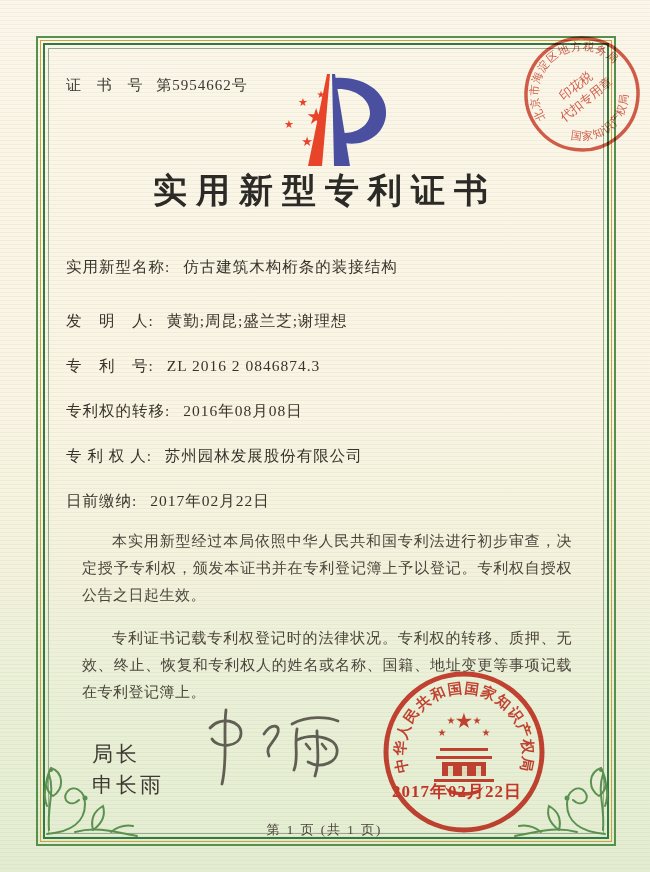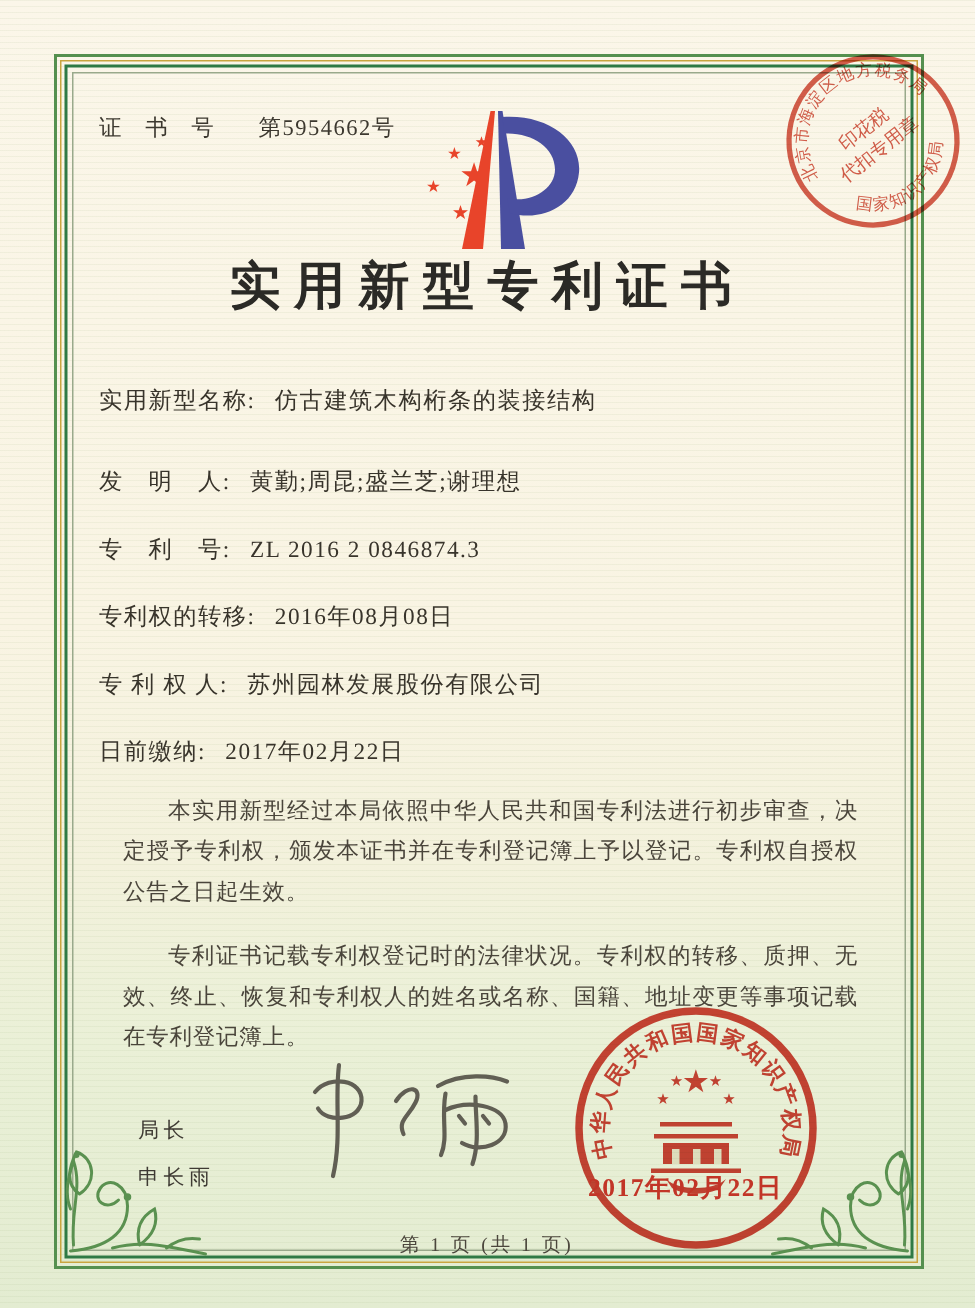--- a/index.html
+++ b/index.html
@@ -11,40 +11,40 @@
     font-family:"Liberation Serif","DejaVu Serif",serif;color:#35312a;
   }
   
   .frame-outer{position:absolute;left:36px;top:36px;right:34px;bottom:26px;border:2px solid #55904f;z-index:1;}
   .frame-gold{position:absolute;inset:2px;border:1px solid #c9a53f;}
   .frame-green{position:absolute;inset:2px;border:2px solid #2f7a45;}
   .frame-fine{position:absolute;inset:3px;border:1px solid #99a98b;}
 
   .cert-no{position:absolute;left:66px;top:76px;z-index:2;font-size:15px;color:#3c382f;}
   .cert-no .lbl{letter-spacing:6px;margin-top:44px;}
-  .cert-no .num{margin-left:20px;letter-spacing:1px;}
+  .cert-no .num{margin-left:4px;letter-spacing:1px;}
 
   .logo{position:absolute;left:266px;top:68px;width:138px;height:110px;z-index:2;}
 
   .title{position:absolute;left:0;right:0;top:168px;z-index:2;text-align:center;
     font-size:34px;font-weight:700;letter-spacing:9px;color:#2b2a26;}
 
   .fields{position:absolute;left:66px;right:60px;top:0;z-index:2;}
   .field{position:absolute;left:0;right:0;font-size:15.5px;color:#38342b;white-space:nowrap;}
   .field .flabel{letter-spacing:1px;text-align:center;}
   .field .fvalue{margin-left:9px;letter-spacing:1px;margin-top:32px;}
   .f0{top:257px}.f1{top:311px}.f2{top:356px}.f3{top:401px}.f4{top:446px}.f5{top:491px}
 
   .body-text{position:absolute;left:66px;right:62px;top:512px;z-index:2;
     font-size:15px;line-height:27px;text-align:justify;color:#4a453b;letter-spacing:0.5px;}
   .body-text p{margin:16px;text-indent:2em;}
 
   .director{position:absolute;left:92px;top:738px;z-index:2;
     font-family:"Liberation Sans","DejaVu Sans",sans-serif;
-    font-size:14px;letter-spacing:3px;color:#3e3a33;line-height:31px;}
+    font-size:21px;letter-spacing:3px;color:#3e3a33;line-height:31px;}
 
   .signature{position:absolute;left:196px;top:694px;width:160px;height:104px;z-index:2;}
 
   .seal{position:absolute;left:378px;top:666px;width:172px;height:172px;z-index:3;
     mix-blend-mode:multiply;opacity:.92;}
   .seal-date{position:absolute;left:392px;top:780px;z-index:4;font-size:17px;font-weight:600;
     color:#c23527;letter-spacing:1px;}
 
   .stamp{position:absolute;left:516px;top:28px;width:132px;height:132px;z-index:3;
     mix-blend-mode:multiply;opacity:.88;}

